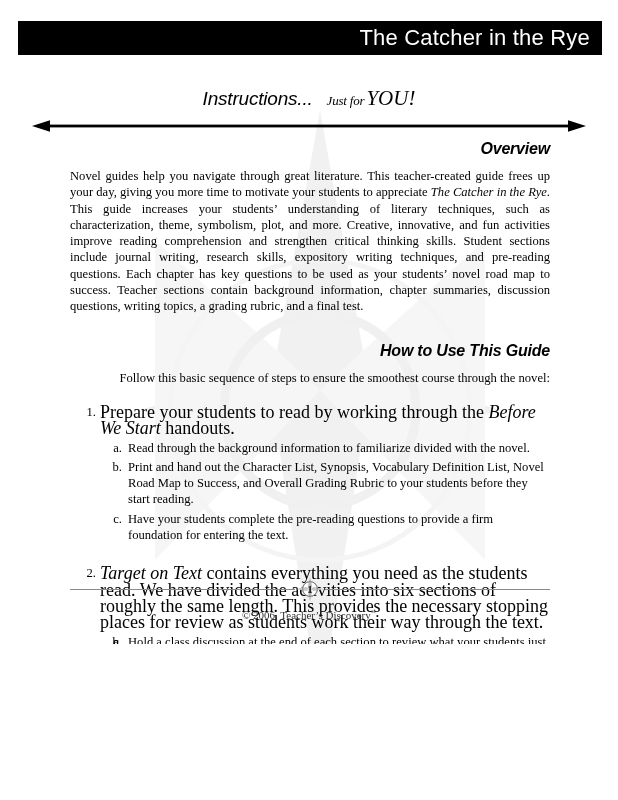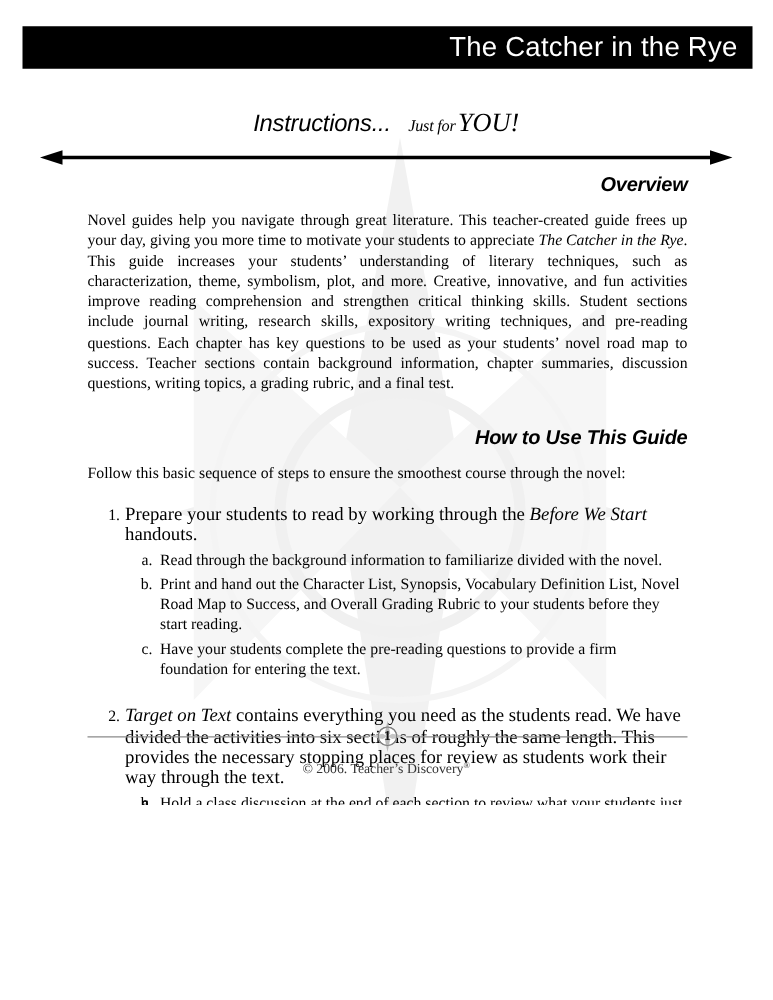--- a/index.html
+++ b/index.html
@@ -123,20 +123,21 @@
     margin: 0;
     font-size: 12.6px;
     line-height: 16.3px;
     text-align: justify;
     text-justify: inter-word;
   }
   p.lead {
     margin: 0 0 0 0;
     font-size: 12.6px;
     line-height: 16.3px;
+    text-align: right;
   }
 
   
   ol.steps {
     list-style: none;
     margin: 18px 0 0 0;
     padding: 0;
   }
   ol.steps > li {
     position: relative;
@@ -147,21 +148,21 @@
   ol.steps > li > .num {
     position: absolute;
     left: 8px;
     top: 0;
     width: 18px;
     text-align: right;
     font-size: 12.6px;
     line-height: 16.3px;
   }
   ol.steps > li > .step-text {
-    font-size: 15px;
+    font-size: 18px;
     line-height: 16.3px;
     display: block;
   }
 
   ol.substeps {
     list-style: none;
     margin: 2px 0 0 0;
     padding: 0;
   }
   ol.substeps > li {

